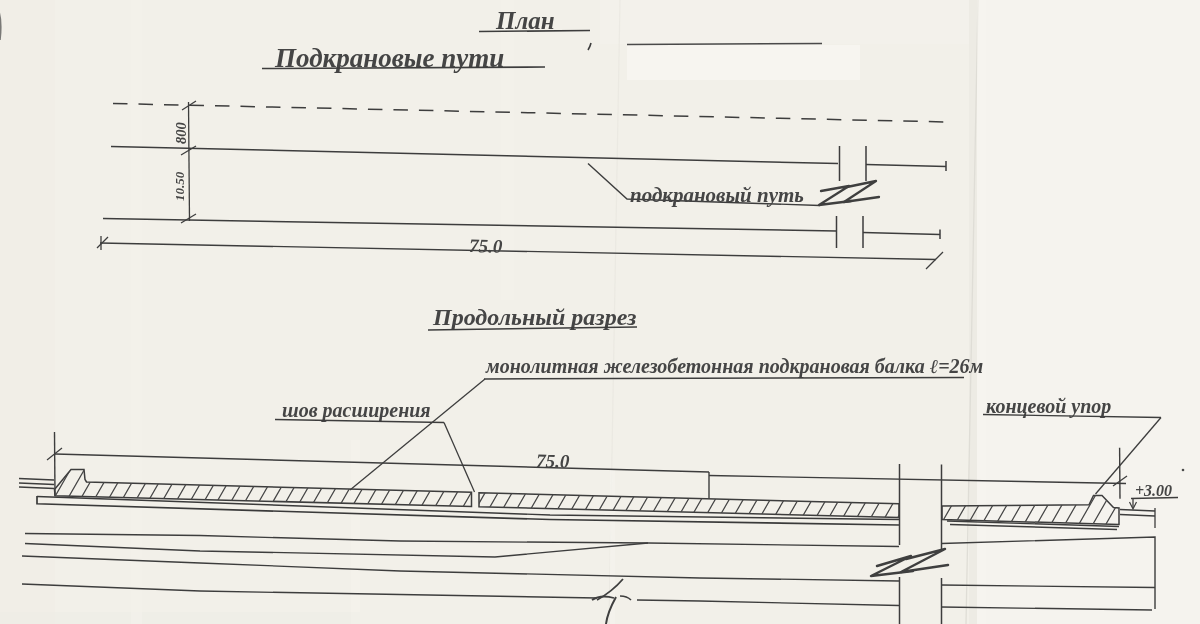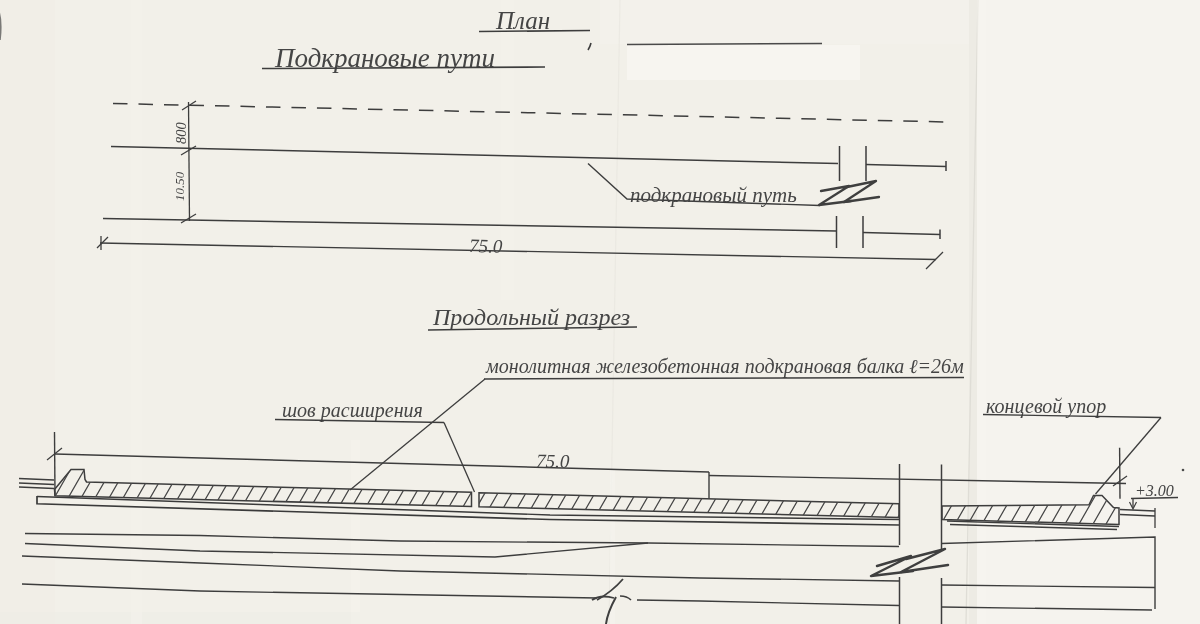--- a/index.html
+++ b/index.html
@@ -1,17 +1,17 @@
 <!DOCTYPE html>
 <html><head>
 <meta charset="utf-8">
 <style>
   html,body{margin:0;padding:0;width:1200px;height:624px;overflow:hidden;}
   body{font-family:"Liberation Serif", serif;background:#f2f0e9;}
-  #paper{position:relative;width:1200px;height:624px;background:#f2f0e9;}
+  #paper{position:relative;width:1200px;height:624px;background:#f2f0e9;font-weight:bold;}
   svg{position:absolute;left:0;top:0;}
   .hw{font-family:"Liberation Serif", serif;font-style:italic;fill:#454545;}
 </style>
 </head>
 <body>
 <div id="paper">
 <svg width="1200" height="624" viewBox="0 0 1200 624">
 
   <g>
     <rect x="0" y="0" width="1200" height="624" fill="#f2f0e9"></rect>

